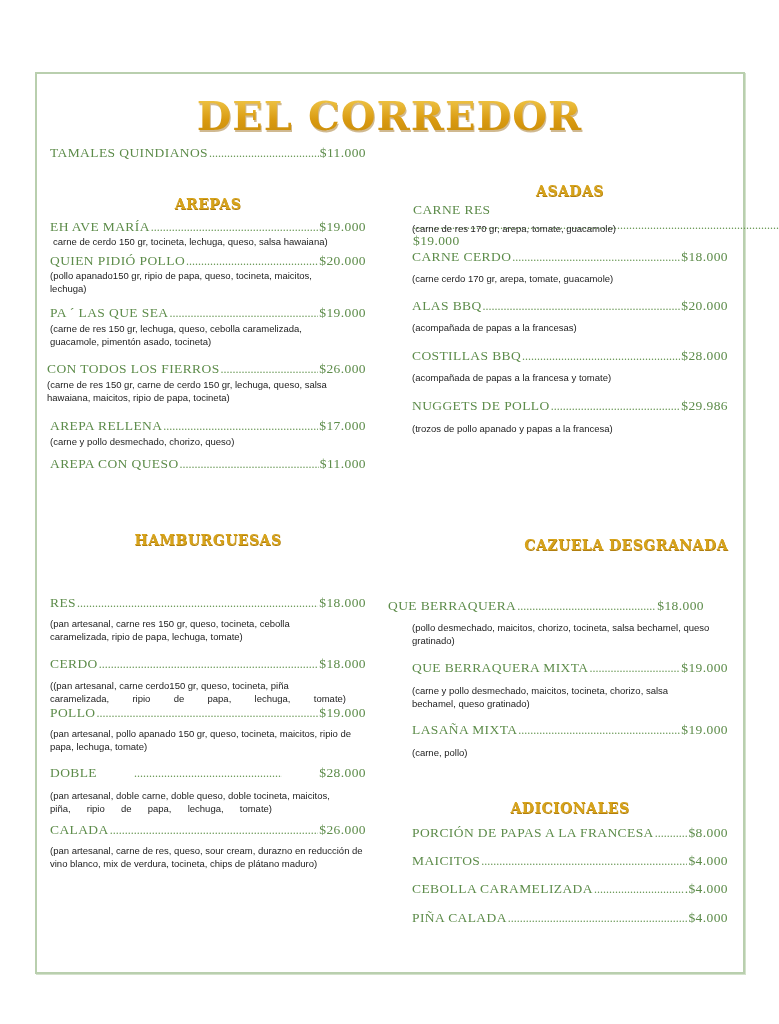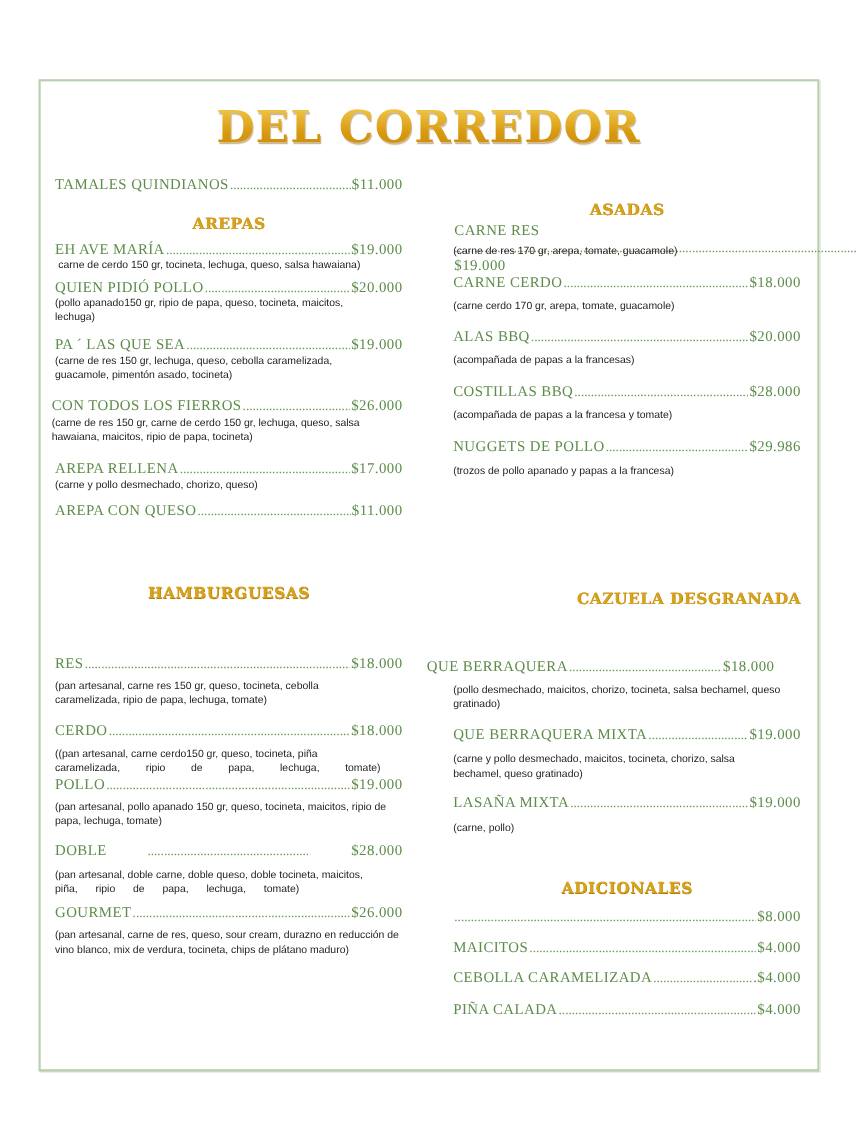--- a/index.html
+++ b/index.html
@@ -30,21 +30,21 @@
   .desc { position: absolute; font-family: "Liberation Sans", sans-serif; font-size: 9.5px; line-height: 13px; color: #222; }
   .desc.justify { text-align: justify; text-align-last: justify; }
 </style>
 </head>
 <body>
 
 <div class="frame"></div>
 
 <div class="title">DEL CORREDOR</div>
 
-<div class="item" style="left:50px; top:160px; width:316px;text-align:right;">
+<div class="item" style="left:50px; top:145px; width:316px;text-align:right;">
   <span class="name">TAMALES QUINDIANOS</span>
   <span class="dots"></span>
   <span class="price">$11.000</span>
 </div>
 
 <div class="sec-head" style="left:50px; top:196px; width:316px;">AREPAS</div>
 
 <div class="item" style="left:50px; top:219px; width:316px;">
   <span class="name">EH AVE MARÍA</span>
   <span class="dots"></span>
@@ -149,21 +149,21 @@
 
 <div class="item" style="left:50px; top:765px; width:316px;gap:36px;">
   <span class="name">DOBLE </span>
   <span class="dots"></span>
   <span class="price"> $28.000</span>
 </div>
 <div class="desc" style="left:50px; top:789px; width:310px;"> (pan artesanal, doble carne, doble queso, doble tocineta, maicitos,</div>
 <div class="desc justify" style="left:50px; top:802px; width:222px;">piña, ripio de papa, lechuga, tomate)</div>
 
 <div class="item" style="left:50px; top:822px; width:316px;">
-  <span class="name">GOURMET</span>
+  <span class="name">CALADA</span>
   <span class="dots"></span>
   <span class="price">$26.000</span>
 </div>
 <div class="desc" style="left:50px; top:844px; width:316px;">(pan artesanal, carne de res, queso, sour cream, durazno en reducción de vino blanco, mix de verdura, tocineta, chips de plátano maduro)</div>
 
 <div class="sec-head" style="left:412px; top:537px; width:316px;text-align:right;">CAZUELA DESGRANADA</div>
 
 <div class="item" style="left:388px; top:598px; width:316px;">
   <span class="name">QUE BERRAQUERA</span>
   <span class="dots"></span>
@@ -181,20 +181,21 @@
 <div class="item" style="left:412px; top:722px; width:316px;">
   <span class="name">LASAÑA MIXTA</span>
   <span class="dots"></span>
   <span class="price">$19.000</span>
 </div>
 <div class="desc" style="left:412px; top:746px; width:316px;">(carne, pollo)</div>
 
 <div class="sec-head" style="left:412px; top:800px; width:316px;">ADICIONALES</div>
 
 <div class="item" style="left:412px; top:825px; width:316px;">
+  <span class="name">PORCIÓN DE PAPAS A LA FRANCESA</span>
   <span class="dots"></span>
   <span class="price"> $8.000</span>
 </div>
 <div class="item" style="left:412px; top:853px; width:316px;">
   <span class="name">MAICITOS </span>
   <span class="dots"></span>
   <span class="price"> $4.000</span>
 </div>
 <div class="item" style="left:412px; top:881px; width:316px;">
   <span class="name">CEBOLLA CARAMELIZADA </span>

